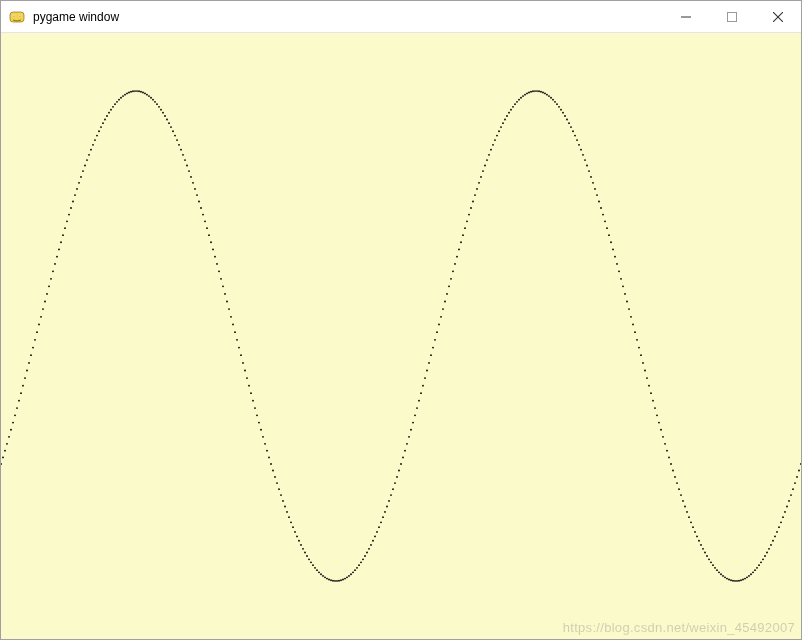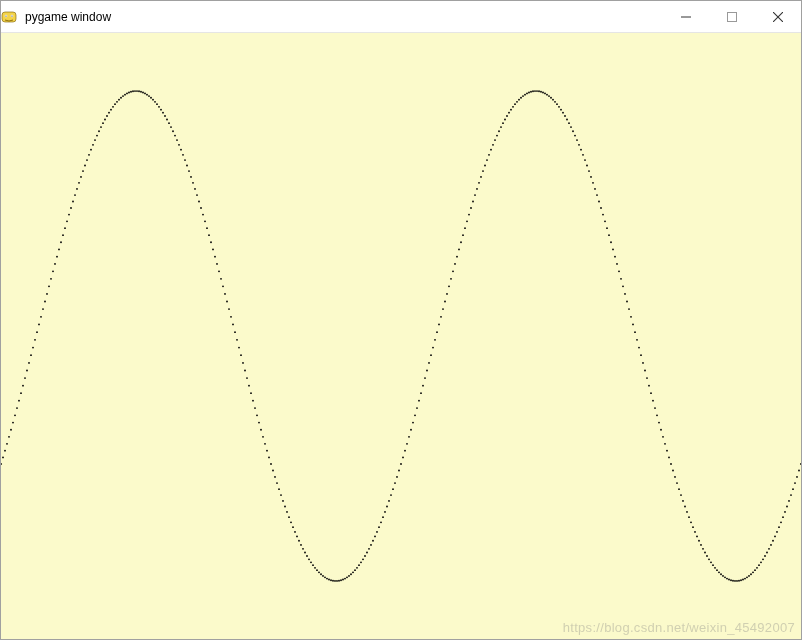--- a/index.html
+++ b/index.html
@@ -8,20 +8,21 @@
       width: 802px; height: 640px;
       border: 1px solid #a0a0a0;
       background: #ffffff;
       display: flex; flex-direction: column;
       position: relative;
     }
     .titlebar {
       height: 32px;
       background: #ffffff;
       display: flex; align-items: center;
+      padding-left: 8px;
       border-bottom: 1px solid #e5e5e5;
       flex: 0 0 32px;
     }
     .titlebar .app-icon {
       width: 16px; height: 16px;
       margin-right: 8px;
       display: inline-flex; align-items: center; justify-content: center;
     }
     .titlebar .title {
       font-size: 12px;

